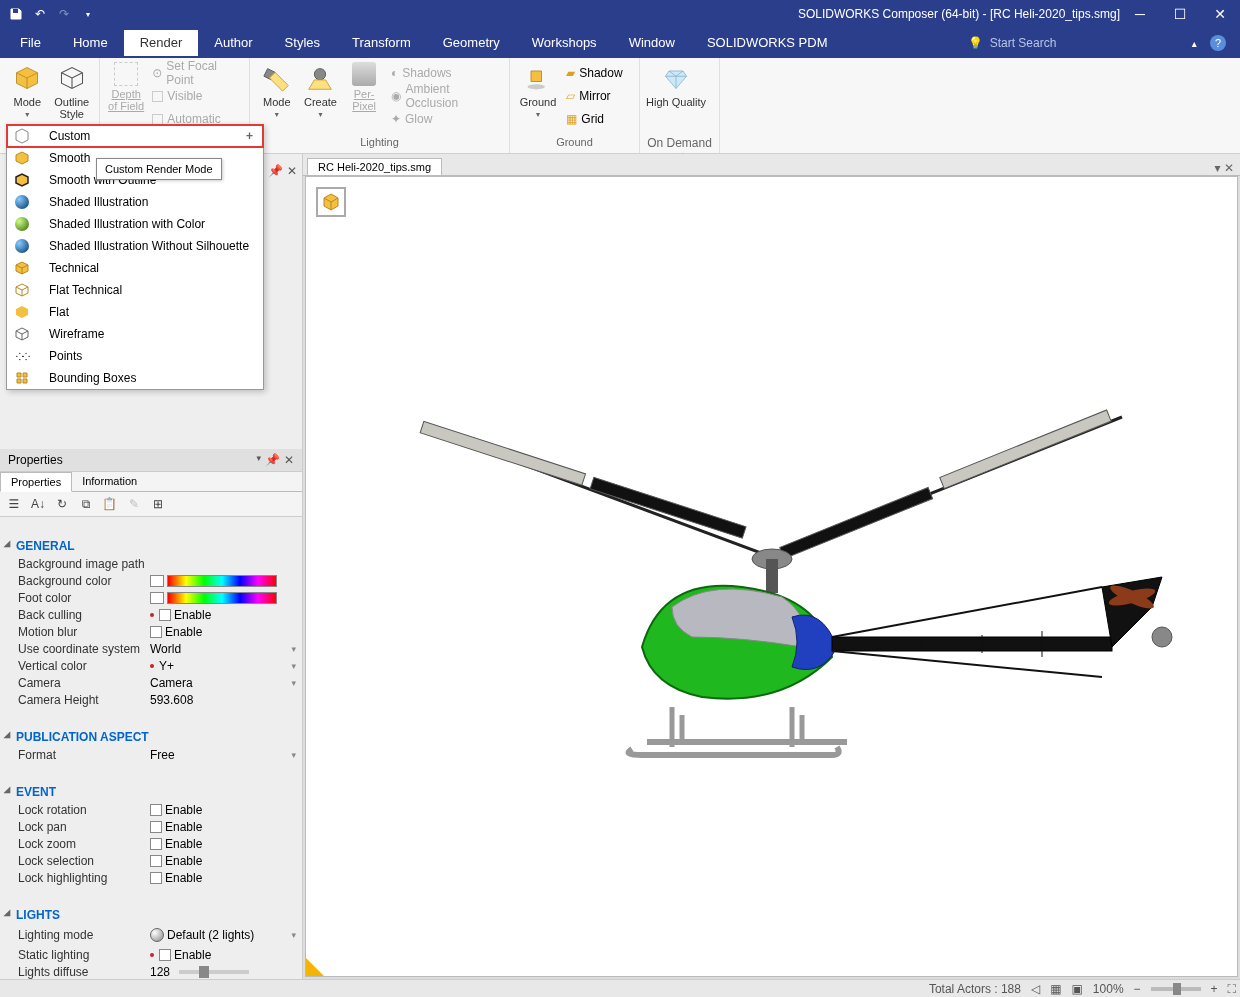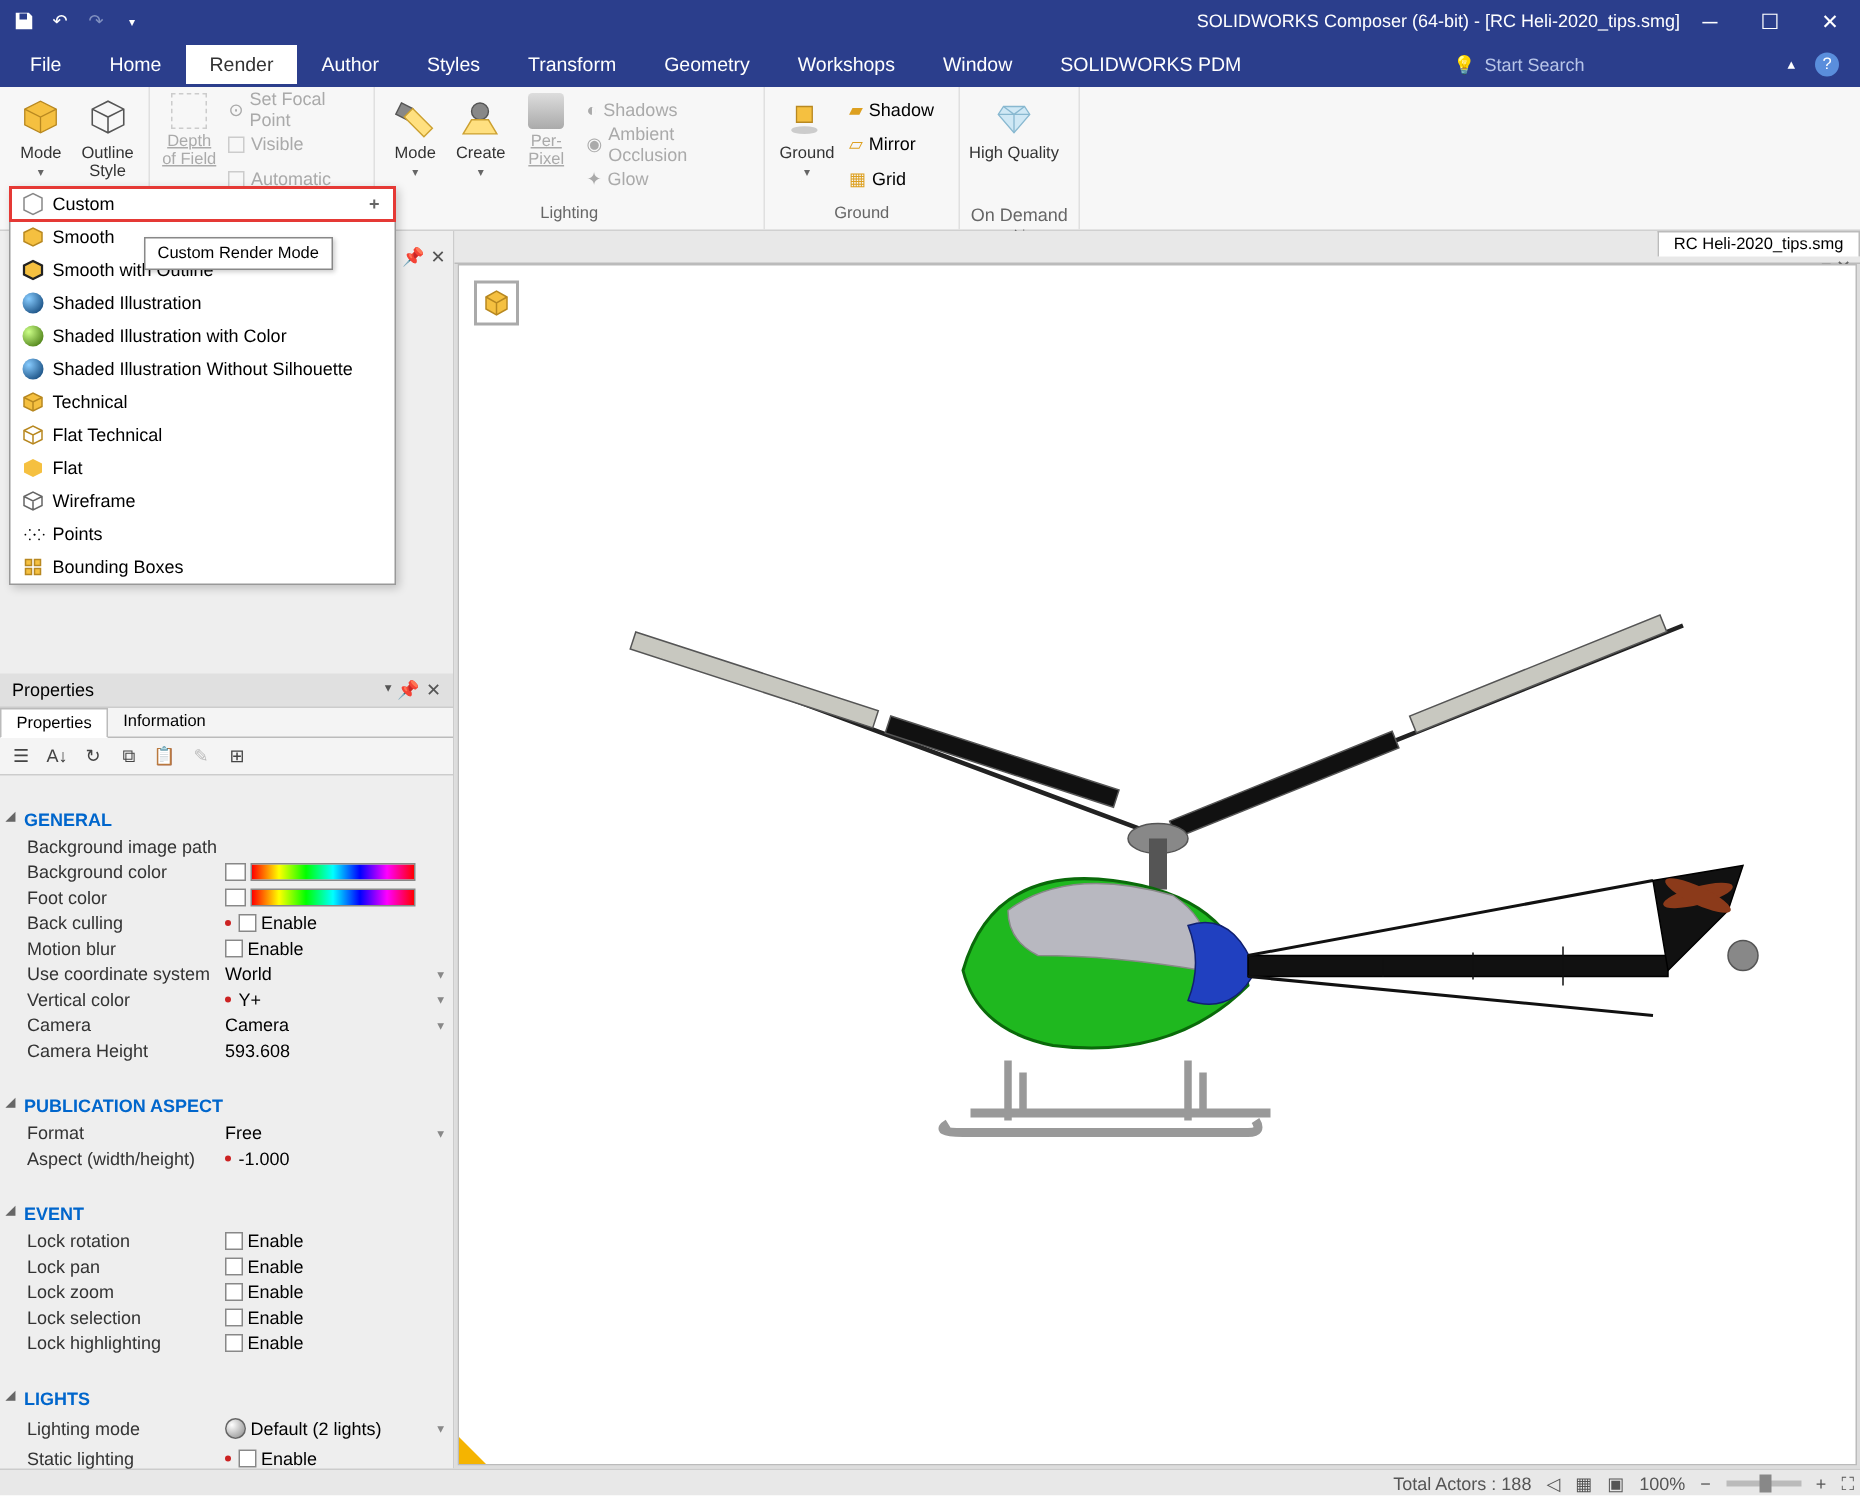--- a/index.html
+++ b/index.html
@@ -29,21 +29,21 @@
 .big-btn .ico { width:32px; height:32px; display:flex; align-items:center; justify-content:center; }
 .big-btn .lbl { font-size:11px; color:#333; text-align:center; line-height:12px; }
 .big-btn.disabled .lbl { color:#aaa;text-decoration:underline; }
 .small-col { display:flex; flex-direction:column; gap:1px; padding-top:2px; }
 .small-btn { display:flex; align-items:center; gap:4px; height:22px; padding:0 4px; cursor:pointer; font-size:11px; }
 .small-btn.disabled { color:#aaa; }
 .cube-icon { width:28px; height:28px; }
 
 
 .mode-menu { position:absolute; left:6px; top:124px; width:258px; background:#fff; border:1px solid #999; box-shadow:2px 2px 6px rgba(0,0,0,0.2); z-index:30; }
-.mode-item { display:flex; align-items:center; gap:4px; height:22px; padding:0 6px; cursor:pointer; font-size:12px; }
+.mode-item { display:flex; align-items:center; gap:18px; height:22px; padding:0 6px; cursor:pointer; font-size:12px; }
 .mode-item .mico { width:18px; height:18px; flex-shrink:0; display:flex; align-items:center; justify-content:center; }
 .mode-item.highlight { outline:2px solid #e53935; outline-offset:-1px; }
 .tooltip-box { position:absolute; left:96px; top:158px; background:#fff; border:1px solid #888; padding:4px 8px; font-size:11px; z-index:31; box-shadow:1px 1px 3px rgba(0,0,0,0.2); }
 .plus { font-weight:bold; color:#666; margin-left:auto; padding-right:4px; }
 
 
 .left-panel { position:absolute; left:0; top:154px; width:303px; bottom:18px; background:#eee; display:flex; flex-direction:column; border-right:1px solid #ccc; }
 .panel-header { background:#e0e0e0; padding:4px 8px; font-size:15px; display:flex; align-items:center; border-bottom:1px solid #ccc; }
 .panel-header .ctrls { margin-left:auto; display:flex; gap:4px; color:#555; }
 .prop-tabs { display:flex; border-bottom:1px solid #bbb; background:#f4f4f4; }
@@ -61,21 +61,21 @@
 .prop-row .dot { width:4px; height:4px; background:#c22; border-radius:50%; margin-right:2px; }
 .rainbow { width:110px; height:12px; background:linear-gradient(90deg,#f00,#ff0,#0f0,#0ff,#00f,#f0f,#f00); border:1px solid #888; }
 .white-sw { width:14px; height:12px; background:#fff; border:1px solid #888; }
 .slider { width:70px; height:4px; background:#ccc; position:relative; margin-left:6px; }
 .slider::after { content:""; position:absolute; left:20px; top:-4px; width:10px; height:12px; background:#888; }
 .dd-arr { color:#888; font-size:9px; margin-left:auto; padding-right:6px; }
 .sphere-ico { width:14px; height:14px; border-radius:50%; background:radial-gradient(circle at 30% 30%,#fff,#888); border:1px solid #666; }
 
 
 .viewport-wrap { position:absolute; left:303px; top:154px; right:0; bottom:18px; background:#ddd; display:flex; flex-direction:column; }
-.doc-tab-row { height:22px; background:#e8e8e8; display:flex; align-items:flex-end; padding-left:4px; border-bottom:1px solid #bbb; position:relative;flex-direction:column; }
+.doc-tab-row { height:22px; background:#e8e8e8; display:flex; align-items:flex-end; padding-left:4px; border-bottom:1px solid #bbb; position:relative; }
 .doc-tab { background:#fff; border:1px solid #bbb; border-bottom:none; padding:2px 10px; font-size:11px; cursor:pointer; }
 .doc-tab-close { margin-left:auto; padding:0 6px; color:#666; cursor:pointer; }
 .viewport { flex:1; background:#fff; position:relative; border:1px solid #bbb; margin:0 2px 2px 2px; overflow:hidden; }
 .vp-icon { position:absolute; left:10px; top:10px; width:30px; height:30px; border:2px solid #aaa; display:flex; align-items:center; justify-content:center; background:#fff; }
 .heli-svg { position:absolute; left:50%; top:50%; transform:translate(-50%,-50%); }
 .corner-tri { position:absolute; left:0; bottom:0; width:0; height:0; border-left:18px solid #f5b400; border-top:18px solid transparent; }
 
 
 .statusbar { position:absolute; left:0; right:0; bottom:0; height:18px; background:#e8e8e8; border-top:1px solid #ccc; display:flex; align-items:center; font-size:10px; color:#555; padding:0 4px; }
 .statusbar .right { margin-left:auto; display:flex; gap:10px; align-items:center; }
@@ -450,27 +450,20 @@
       </div>
 
     <div class="prop-section">Publication Aspect</div>
     <div class="prop-row">
         <span class="k">Format</span>
         <span class="v">
           <span>Free</span>
           <span class="dd-arr">▾</span>
         </span>
       </div>
-    <div class="prop-row">
-        <span class="k">Aspect (width/height)</span>
-        <span class="v">
-          <span class="dot"></span>
-          <span>-1.000</span>
-        </span>
-      </div>
 
     <div class="prop-section">Event</div>
     <div class="prop-row">
         <span class="k">Lock rotation</span>
         <span class="v">
           <span class="chk"></span>
           <span>Enable</span>
         </span>
       </div>
     <div class="prop-row">

